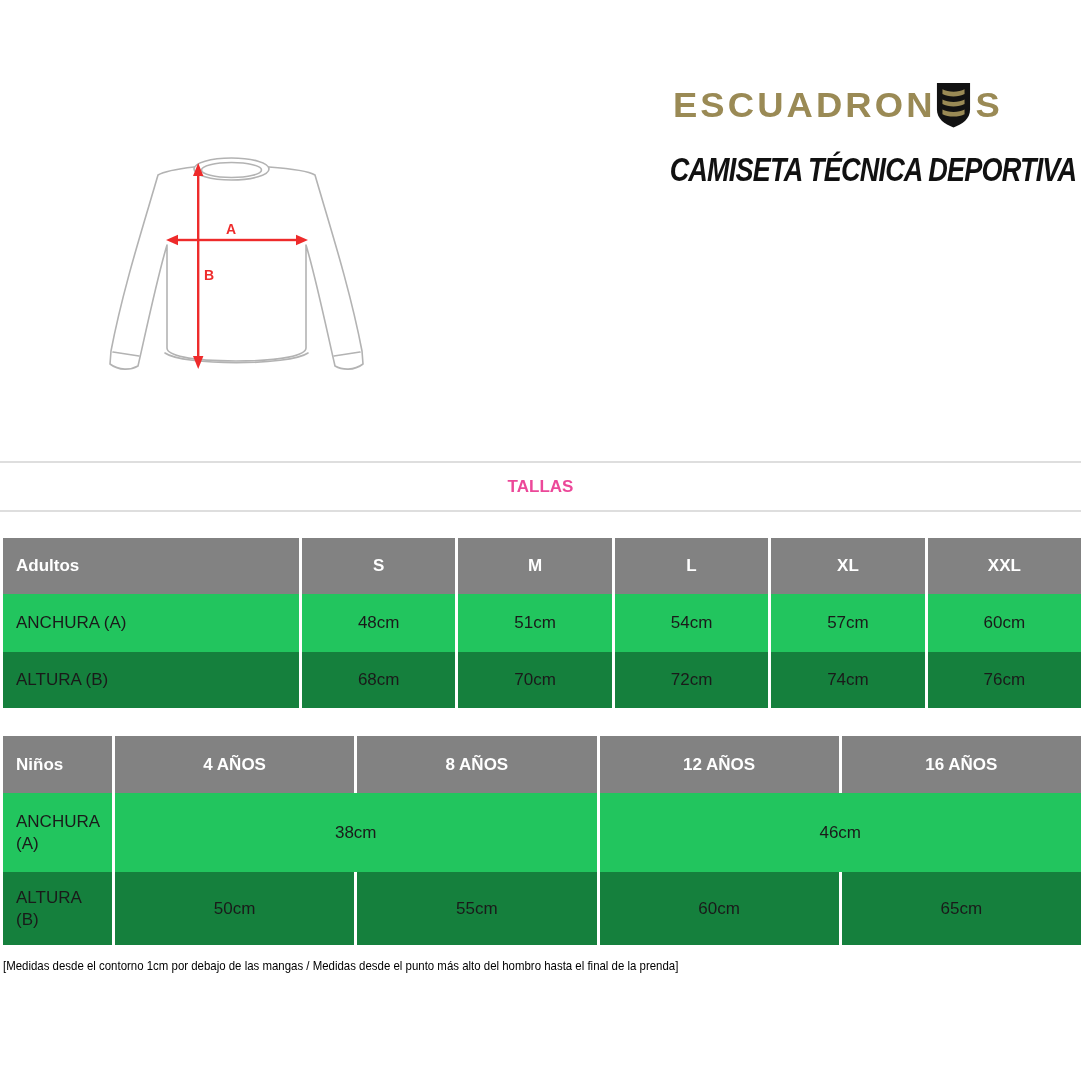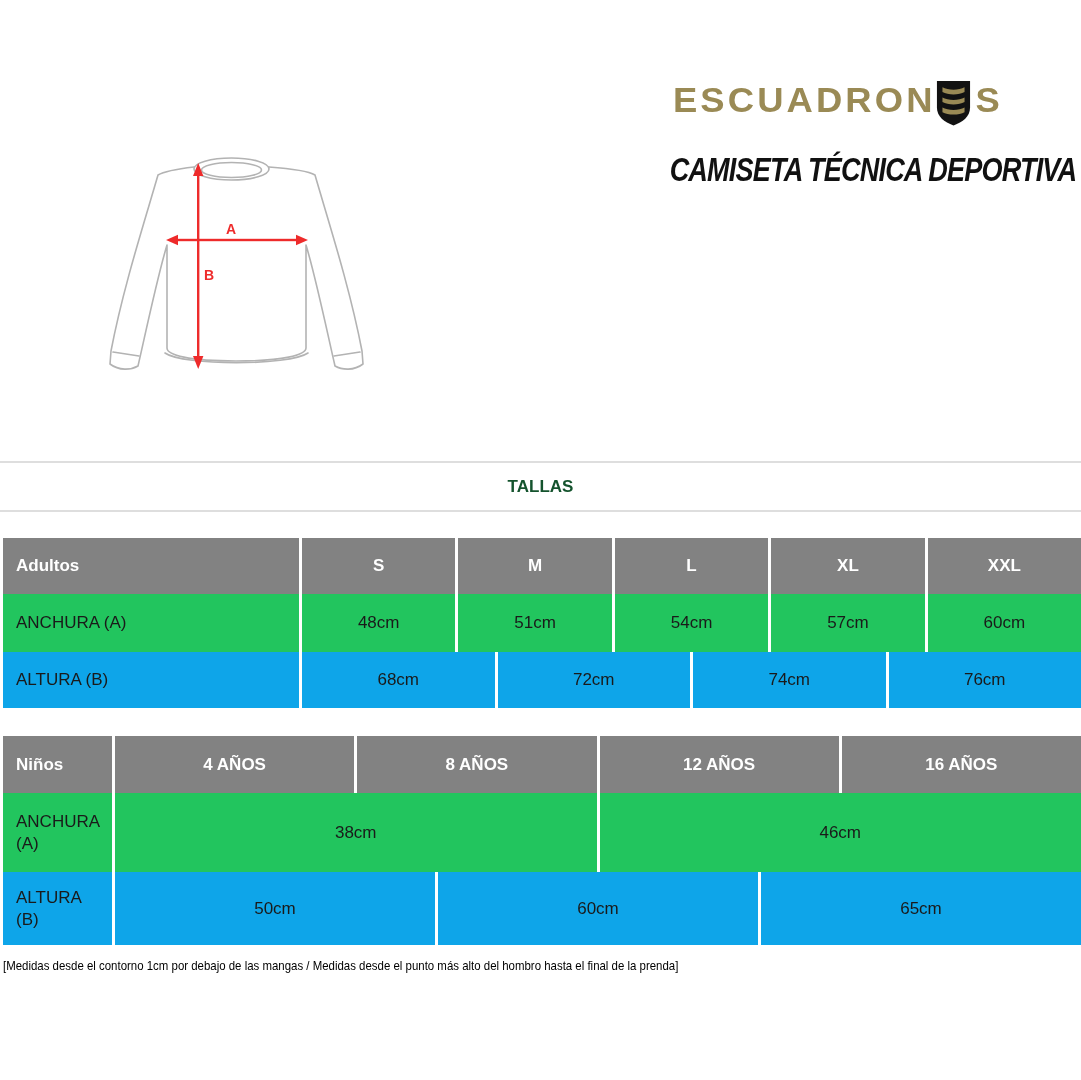--- a/index.html
+++ b/index.html
@@ -3,41 +3,41 @@
 <meta charset="utf-8">
 <style>
   html,body{margin:0;padding:0;}
   body{
     width:1081px;height:1080px;position:relative;background:#ffffff;
     font-family:"Liberation Sans","DejaVu Sans",sans-serif;color:#1a1a1a;
     overflow:hidden;
   }
   
   .brand{position:absolute;left:625px;top:80px;width:430px;text-align:center;}
-  .logo-row{display:flex;align-items:flex-start;justify-content:center;gap:3px;height:50px;}
+  .logo-row{display:flex;align-items:center;justify-content:center;gap:3px;height:50px;}
   .logo-text{
     font-size:35px;font-weight:bold;letter-spacing:3px;color:#9a8a55;
     transform:scaleX(1.04);transform-origin:center;white-space:nowrap;
   }
   .shield{display:block;margin:0 1px;}
   .subtitle-wrap{margin-top:21px;height:34px;}
   .subtitle{
     display:inline-block;font-size:33px;font-weight:bold;font-style:italic;color:#111;
     white-space:nowrap;transform:scaleX(0.82);transform-origin:center;letter-spacing:-1px;
   }
   
   .figure{position:absolute;left:105px;top:148px;width:270px;height:245px;}
   .figure svg{display:block;}
   .arrow-label{font-family:"Liberation Sans",sans-serif;font-size:14px;font-weight:bold;fill:#ee2b2b;}
   
   .tallas-bar{
     position:absolute;left:0;right:0;top:461px;height:51px;box-sizing:border-box;
     border-top:2px solid #dedede;border-bottom:2px solid #dedede;
     display:flex;align-items:center;justify-content:center;
-    font-size:17px;font-weight:bold;color:#14532d;
+    font-size:17px;font-weight:bold;color:#ec4899;
   }
   
   .table{position:absolute;left:3px;right:0;}
   .t-adults{top:538px;}
   .t-kids{top:736px;}
   .trow{display:flex;gap:3px;}
   .cell{
     display:flex;align-items:center;justify-content:center;
     font-size:17px;box-sizing:border-box;min-width:0;
   }
@@ -46,21 +46,21 @@
   .cell.label{justify-content:flex-start;text-align:left;padding-left:13px;padding-right:8px;line-height:1.25;}
   .t-adults .cell.label{flex:0 0 296px;}
   .t-kids .cell.label{flex:0 0 109px;}
   .t-adults .thead{height:56px;}
   .t-adults .row1{height:58px;}
   .t-adults .row2{height:56px;}
   .t-kids .thead{height:57px;}
   .t-kids .row1{height:79px;}
   .t-kids .row2{height:73px;}
   .row1 .cell{background:#22c55e;color:#1a1a1a;}
-  .row2 .cell{background:#0ea5e9;color:#1a1a1a;}
+  .row2 .cell{background:#15803d;color:#1a1a1a;}
   
   .footnote{
     position:absolute;left:3px;top:958px;font-size:13px;color:#000;
     transform:scaleX(0.88);transform-origin:left center;white-space:nowrap;
   }
 </style>
 </head>
 <body>
 
 <div class="figure">
@@ -124,20 +124,21 @@
     <div class="cell label">ANCHURA (A)</div>
     <div class="cell val">48cm</div>
     <div class="cell val">51cm</div>
     <div class="cell val">54cm</div>
     <div class="cell val">57cm</div>
     <div class="cell val">60cm</div>
   </div>
   <div class="trow row2">
     <div class="cell label">ALTURA (B)</div>
     <div class="cell val">68cm</div>
+    <div class="cell val">70cm</div>
     <div class="cell val">72cm</div>
     <div class="cell val">74cm</div>
     <div class="cell val">76cm</div>
   </div>
 </div>
 
 <div class="table t-kids">
   <div class="trow thead">
     <div class="cell label">Niños</div>
     <div class="cell col">4 AÑOS</div>
@@ -146,18 +147,19 @@
     <div class="cell col">16 AÑOS</div>
   </div>
   <div class="trow row1">
     <div class="cell label">ANCHURA (A)</div>
     <div class="cell val">38cm</div>
     <div class="cell val">46cm</div>
   </div>
   <div class="trow row2">
     <div class="cell label">ALTURA (B)</div>
     <div class="cell val">50cm</div>
+    <div class="cell val">55cm</div>
     <div class="cell val">60cm</div>
     <div class="cell val">65cm</div>
   </div>
 </div>
 
 <div class="footnote">[Medidas desde el contorno 1cm por debajo de las mangas / Medidas desde el punto más alto del hombro hasta el final de la prenda]</div>
 
 </body></html>

